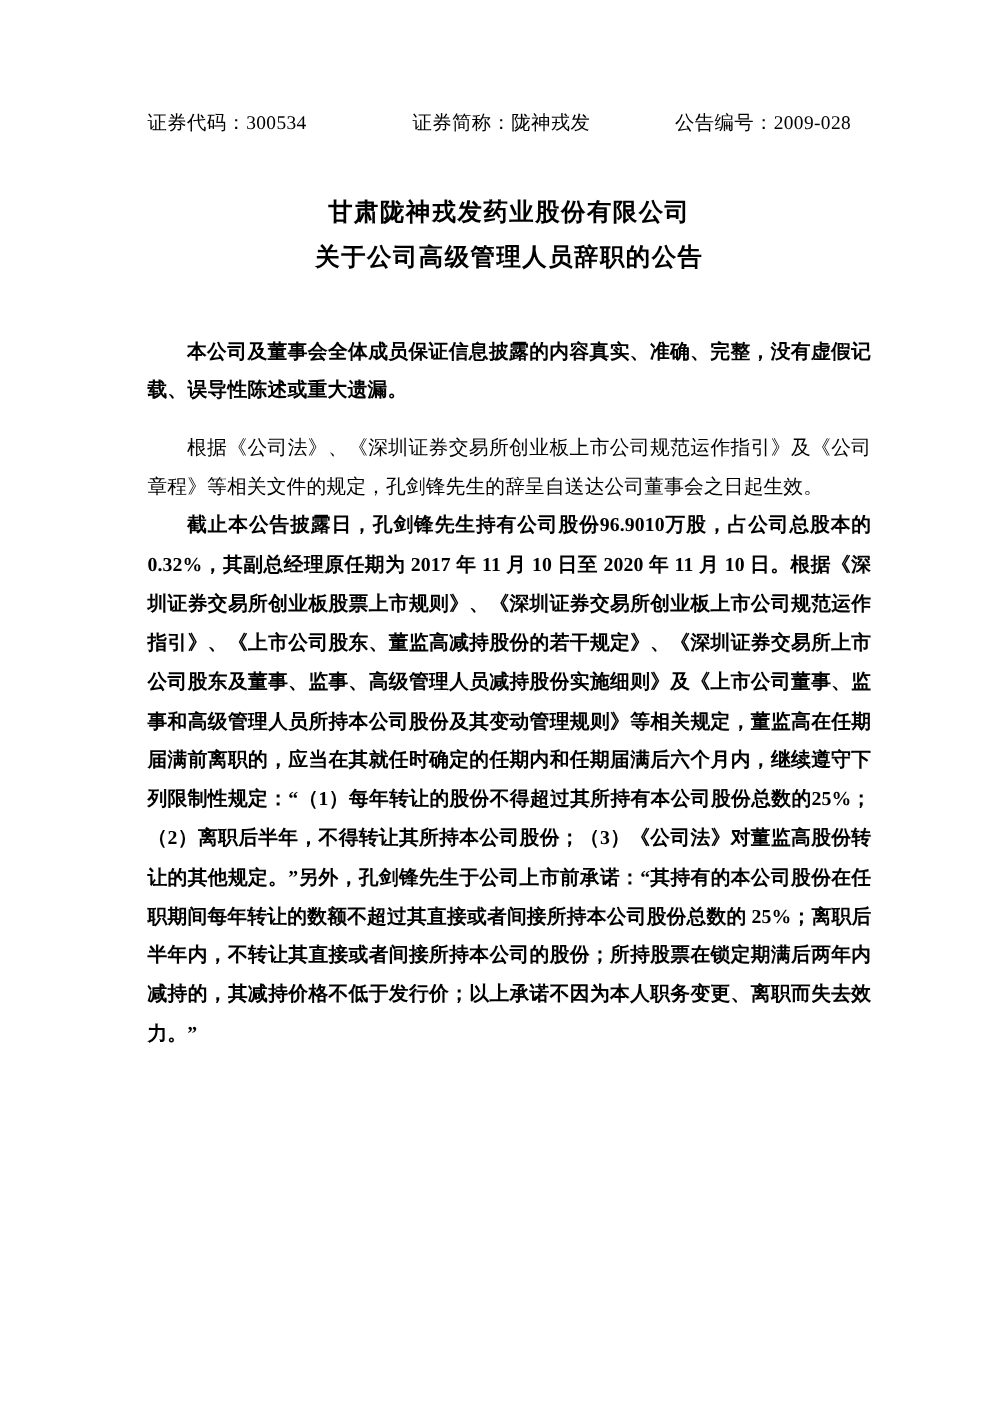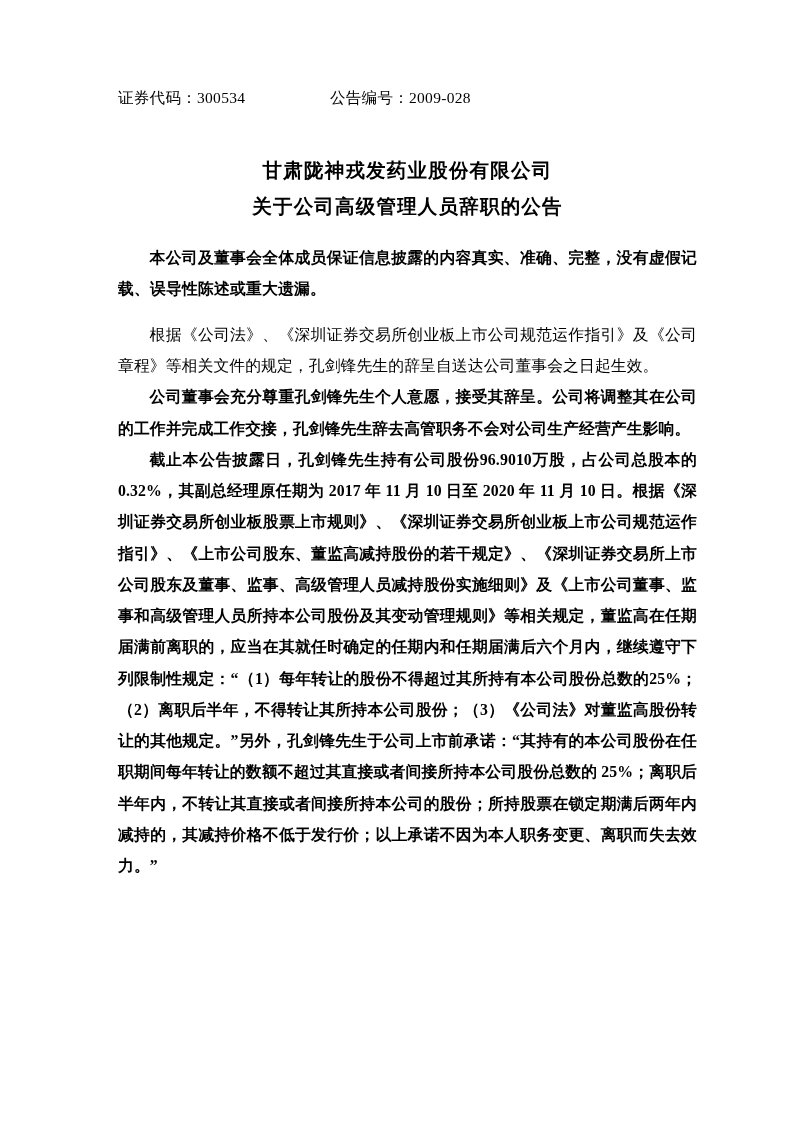--- a/index.html
+++ b/index.html
@@ -31,21 +31,21 @@
     margin-bottom: 44px;
     white-space: nowrap;
   }
   .header-item { margin-right: 0; }
   .header-item.code { width: 212px; }
   .header-item.abbr { width: 210px; }
   .header-item.notice { width: auto; }
 
   .title-block {
     text-align: center;
-    margin-bottom: 18px;
+    margin-bottom: 42px;
   }
   .title-line {
     font-size: 19.5px;
     font-weight: bold;
     letter-spacing: 1.2px;
     line-height: 1.85;
   }
 
   .bold-para {
     font-size: 15.8px;
@@ -69,27 +69,27 @@
   }
   .para + .para { margin-top: 0px; font-weight: bold; }
 </style>
 </head>
 <body>
 
 <div class="page">
 
   <div class="header-line">
     <span class="header-item code">证券代码：300534</span>
+    <span class="header-item abbr">证券简称：陇神戎发</span>
     <span class="header-item notice">公告编号：2009-028</span>
   </div>
 
   <div class="title-block">
     <div class="title-line">甘肃陇神戎发药业股份有限公司</div>
     <div class="title-line">关于公司高级管理人员辞职的公告</div>
   </div>
 
   <div class="bold-para">本公司及董事会全体成员保证信息披露的内容真实、准确、完整，没有虚假记载、误导性陈述或重大遗漏。</div>
 
   <p class="para">根据《公司法》、《深圳证券交易所创业板上市公司规范运作指引》及《公司章程》等相关文件的规定，孔剑锋先生的辞呈自送达公司董事会之日起生效。</p>
-  <p class="para">公司董事会充分尊重孔剑锋先生个人意愿，接受其辞呈。公司将调整其在公司的工作并完成工作交接，孔剑锋先生辞去高管职务不会对公司生产经营产生影响。</p>
   <p class="para">截止本公告披露日，孔剑锋先生持有公司股份96.9010万股，占公司总股本的 0.32%，其副总经理原任期为 2017 年 11 月 10 日至 2020 年 11 月 10 日。根据《深圳证券交易所创业板股票上市规则》、《深圳证券交易所创业板上市公司规范运作指引》、《上市公司股东、董监高减持股份的若干规定》、《深圳证券交易所上市公司股东及董事、监事、高级管理人员减持股份实施细则》及《上市公司董事、监事和高级管理人员所持本公司股份及其变动管理规则》等相关规定，董监高在任期届满前离职的，应当在其就任时确定的任期内和任期届满后六个月内，继续遵守下列限制性规定：“（1）每年转让的股份不得超过其所持有本公司股份总数的25%；（2）离职后半年，不得转让其所持本公司股份；（3）《公司法》对董监高股份转让的其他规定。”另外，孔剑锋先生于公司上市前承诺：“其持有的本公司股份在任职期间每年转让的数额不超过其直接或者间接所持本公司股份总数的 25%；离职后半年内，不转让其直接或者间接所持本公司的股份；所持股票在锁定期满后两年内减持的，其减持价格不低于发行价；以上承诺不因为本人职务变更、离职而失去效力。”</p>
 
 </div>
 
 </body></html>

